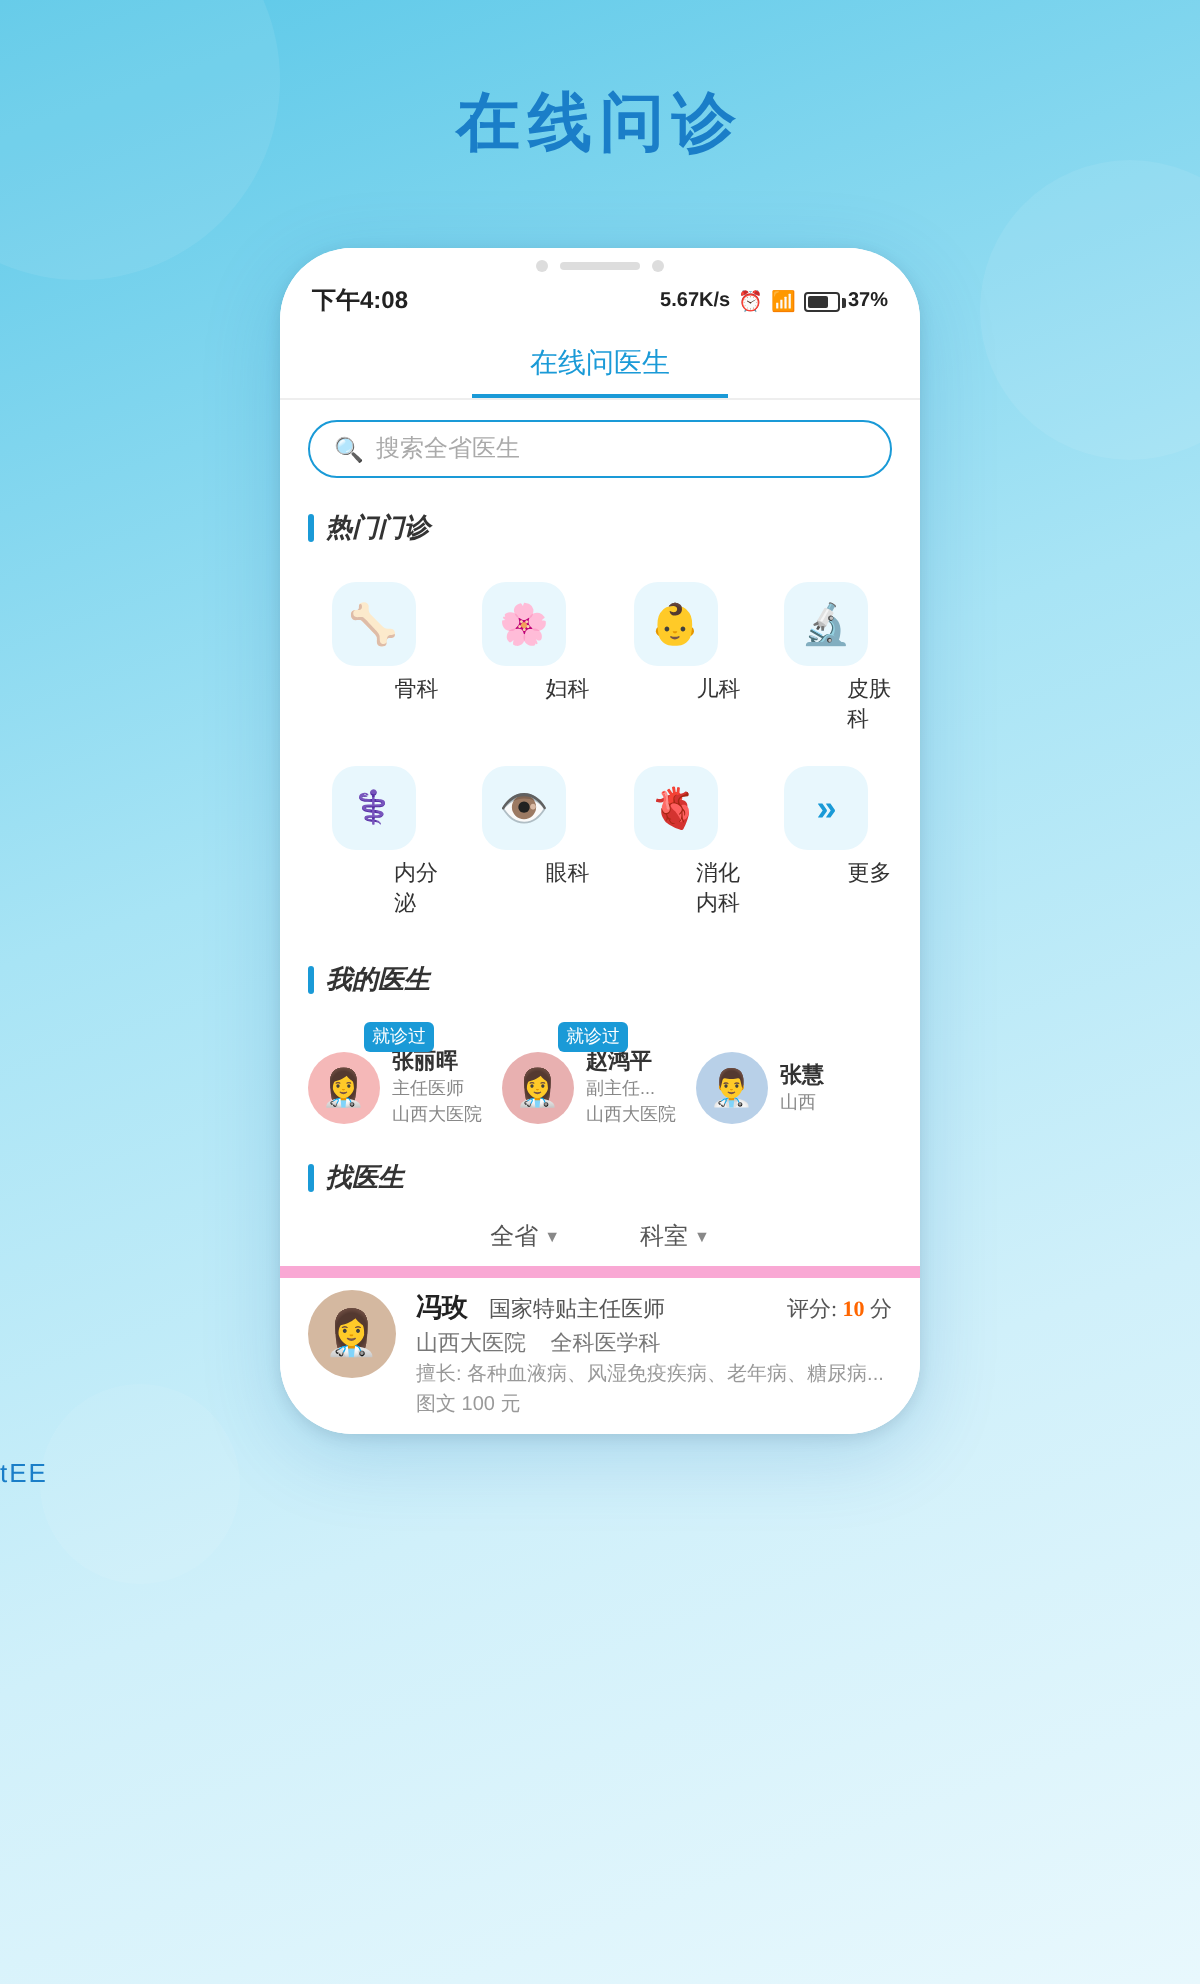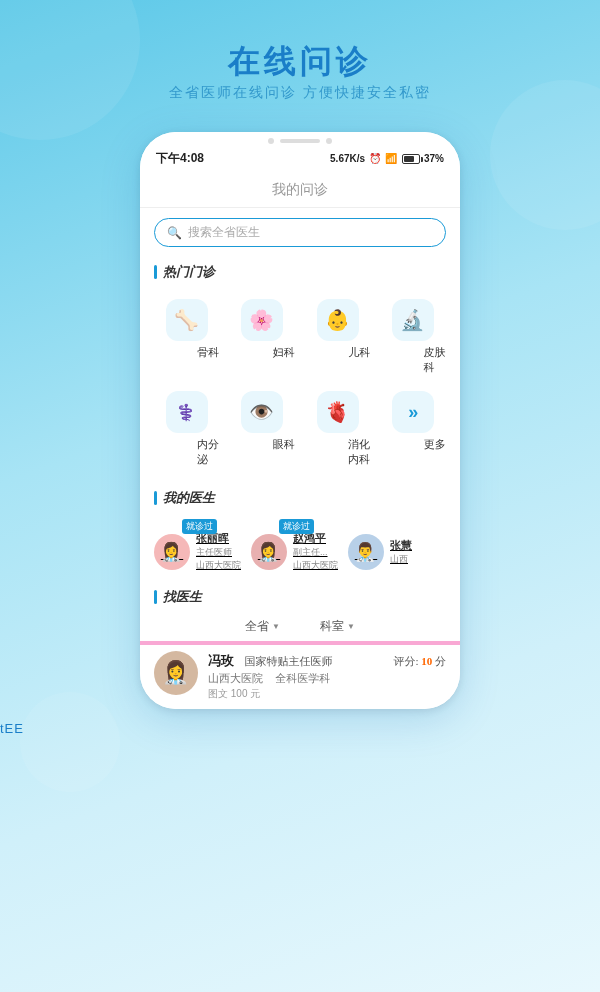--- a/index.html
+++ b/index.html
@@ -27,20 +27,21 @@
       padding: 40px 0 20px;
       text-align: center;
       position: relative;
       z-index: 2;
     }
     .page-title {
       font-size: 32px;
       font-weight: bold;
       color: #1a7ec8;
       letter-spacing: 4px;
+      margin-bottom: 10px;
     }
     .page-subtitle {
       font-size: 14px;
       color: #3399cc;
       letter-spacing: 2px;
     }
 
     
     .phone {
       width: 320px;
@@ -190,21 +191,20 @@
       margin-left: 43px;
     }
 
     
     .doctor-list {
       display: flex;
       gap: 10px;
       padding: 4px 14px 8px;
       background: #fff;
       overflow: hidden;
-      text-decoration: underline;
     }
     .doctor-card {
       display: flex;
       align-items: center;
       gap: 6px;
       position: relative;
       padding-top: 14px;
     }
     .doctor-badge {
       position: absolute;
@@ -234,21 +234,21 @@
     .doctor-title { font-size: 9px; color: #888; }
     .doctor-hospital { font-size: 9px; color: #888; }
 
     
     .find-doc-filter {
       display: flex;
       justify-content: center;
       gap: 40px;
       padding: 6px 14px;
       background: #fff;
-      border-bottom: 4px solid #f9a8d4;
+      border-bottom: 6px solid #f9a8d4;
     }
     .filter-btn {
       display: flex;
       align-items: center;
       gap: 3px;
       font-size: 12px;
       color: #555;
     }
     .filter-arrow { font-size: 8px; color: #888; }
 
@@ -320,21 +320,20 @@
   </style>
 </head>
 <body>
 
 <div class="bg-circle" style="width:200px;height:200px;top:-60px;left:-60px;"></div>
 <div class="bg-circle" style="width:150px;height:150px;top:80px;right:-40px;"></div>
 <div class="bg-circle" style="width:100px;height:100px;bottom:200px;left:20px;"></div>
 
 <div class="page-header">
   <div class="page-title">在线问诊</div>
-  <div class="page-subtitle">全省医师在线问诊  方便快捷安全私密</div>
 </div>
 
 <div class="phone">
 
   <div class="phone-notch">
     <div class="notch-dot"></div>
     <div class="notch-line"></div>
     <div class="notch-dot"></div>
   </div>
 
@@ -345,22 +344,22 @@
       <span>⏰</span>
       <span>📶</span>
       <span class="battery-icon">
         <span class="battery-fill"></span>
       </span>
       <span>37%</span>
     </div>
   </div>
 
   <div class="nav-tabs">
-    <div class="nav-tab">
-      <span>我的问诊</span>
+    <div class="nav-tab active">
+      <span>在线问医生</span>
     </div>
   </div>
 
   <div class="search-wrap">
     <div class="search-bar">
       <span class="search-icon-svg">🔍</span>
       <span class="search-placeholder">搜索全省医生</span>
     </div>
   </div>
 
@@ -480,20 +479,21 @@
           </div>
           <div>
             <span class="doc-list-score">评分: <span style="color:#f60;font-weight:bold;">10</span> 分</span>
           </div>
         </div>
         <div class="doc-list-hospital">
           <span>山西大医院</span>
           &nbsp;&nbsp;
           <span>全科医学科</span>
         </div>
+        <div class="doc-list-desc">擅长: 各种血液病、风湿免疫疾病、老年病、糖尿病...</div>
         <div class="doc-list-price">图文 100 元</div>
       </div>
     </div>
   </div>
 
 </div>
 
 <div class="bottom-hint">tEE</div>
 
 </body></html>

